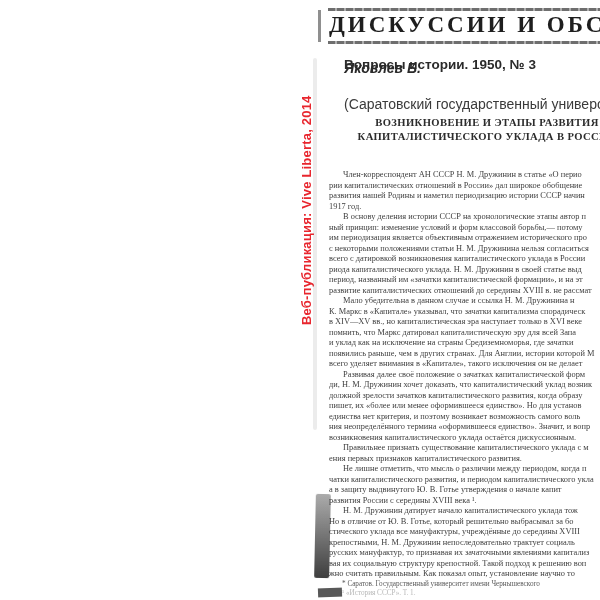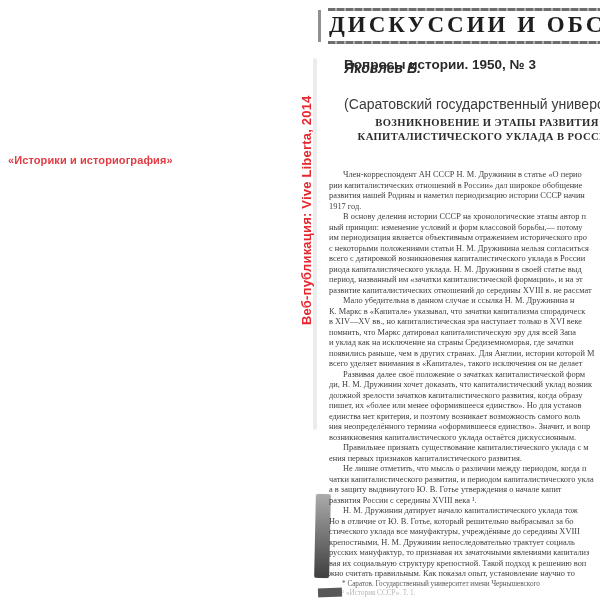--- a/index.html
+++ b/index.html
@@ -58,21 +58,20 @@
   .binding-shadow{position:absolute;left:315px;top:494px;width:15px;height:84px;
         background:linear-gradient(180deg,rgba(70,70,70,.45),rgba(35,35,35,.88));
         transform:rotate(1.2deg);filter:blur(.6px);border-radius:2px;}
   .bottom-mark{position:absolute;left:318px;top:588px;width:24px;height:9px;
         background:#2f2f2f;opacity:.8;transform:rotate(-2deg);filter:blur(.5px);}
 </style>
 </head>
 <body>
 
 <div class="left-note">
-  <div class="b">«Историки и историография»</div>
 </div>
 
 <div class="vert-note">Веб-публикация: Vive Liberta, 2014</div>
 
 <div class="scan">
   <div class="inner">
     <div class="rule rule1"></div>
     <div class="sec-head">ДИСКУССИИ И ОБСУЖДЕН</div>
     <div class="rule rule2"></div>
     <div class="journal">Вопросы истории. 1950, № 3</div>

